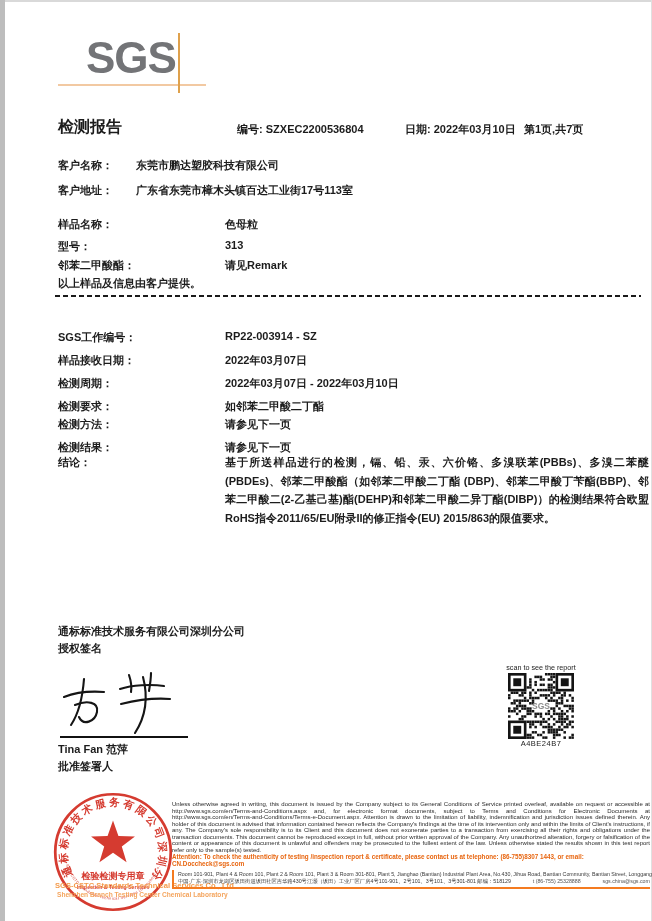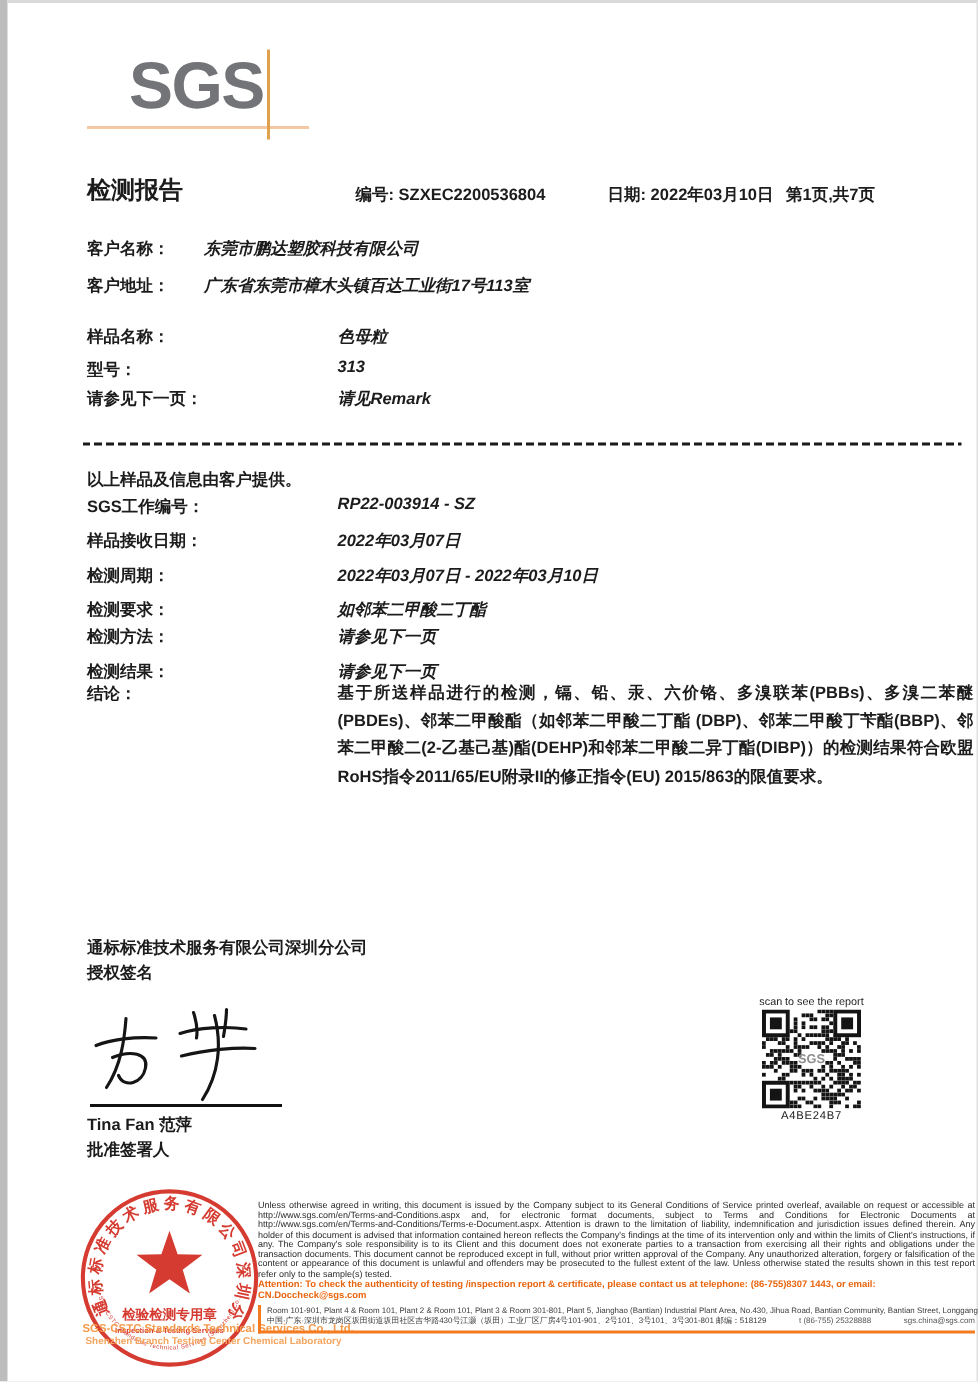--- a/index.html
+++ b/index.html
@@ -11,21 +11,21 @@
   .edge-right{right:0;top:0;width:1px;height:921px;background:#e0e0e0;}
 
   .logo-text{left:86px;top:36px;font-size:44px;font-weight:700;color:#737477;letter-spacing:-1px;line-height:1;}
   .logo-hline{left:58px;top:84px;width:148px;height:2px;background:#f2c9a2;}
   .logo-vline{left:178px;top:33px;width:2px;height:60px;background:#dfa14c;}
 
   .doc-title{left:58px;top:117px;font-size:16px;font-weight:700;}
   .hmeta{top:122px;font-size:11px;font-weight:600;white-space:nowrap;}
 
   .row{position:absolute;left:58px;font-size:11px;font-weight:600;white-space:nowrap;}
-  .row .val{position:absolute;top:0;white-space:nowrap;font-style:italic;}
+  .row .val{position:absolute;top:0;white-space:nowrap;}
   .v78{left:78px;} .v167{left:167px;}
   .dashline{left:55px;top:295px;width:586px;height:2px;
     background:repeating-linear-gradient(90deg,#1a1a1a 0 5px,transparent 5px 8px);}
   .conc-label{left:58px;top:455px;font-size:11px;font-weight:600;}
   .conc-text{left:225px;top:453px;width:424px;font-size:11px;font-weight:700;line-height:18.5px;text-align:justify;}
 
   .sig-company{left:58px;top:624px;font-size:11px;font-weight:600;}
   .sig-auth{left:58px;top:641px;font-size:11px;font-weight:600;}
   .sig-svg{left:58px;top:666px;}
   .sig-line{left:60px;top:736px;width:128px;height:2px;background:#111;}
@@ -83,24 +83,24 @@
 
   <div class="row" style="top:217px;">
     <span>样品名称：</span>
     <span class="val v167">色母粒</span>
   </div>
   <div class="row" style="top:239px;">
     <span>型号：</span>
     <span class="val v167">313</span>
   </div>
   <div class="row" style="top:258px;">
-    <span>请参见下一页：</span>
+    <span>邻苯二甲酸酯：</span>
     <span class="val v167">请见Remark</span>
   </div>
-  <div class="row" style="top:276px;margin-top:36px;">以上样品及信息由客户提供。</div>
+  <div class="row" style="top:276px;">以上样品及信息由客户提供。</div>
 
   <div class="abs dashline"></div>
 
   <div class="row" style="top:330px;">
     <span>SGS工作编号：</span>
     <span class="val v167">RP22-003914 - SZ</span>
   </div>
   <div class="row" style="top:353px;">
     <span>样品接收日期：</span>
     <span class="val v167">2022年03月07日</span>

